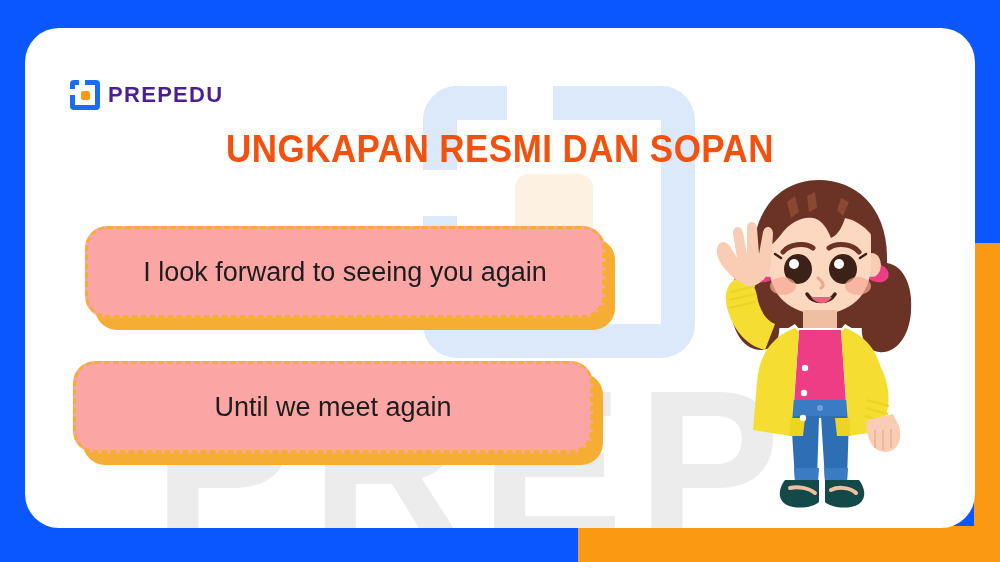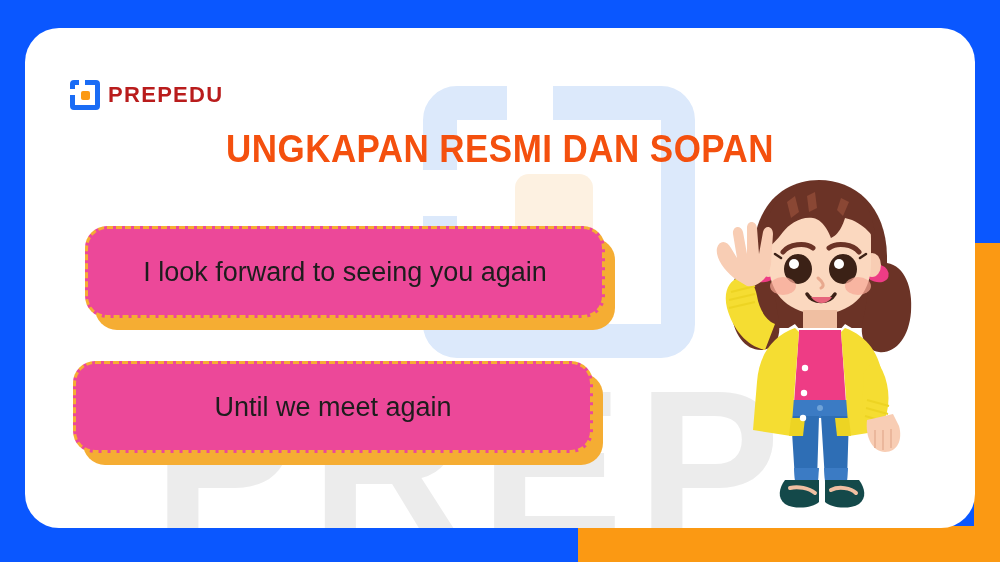--- a/index.html
+++ b/index.html
@@ -57,42 +57,42 @@
   .logo-mark .lm-frame{
     position:absolute;inset:0;border:5px solid #1A6CF5;border-radius:4px;
   }
   .logo-mark .lm-gapv{position:absolute;left:9px;top:-2px;width:6px;height:14px;background:#fff;}
   .logo-mark .lm-gaph{position:absolute;left:-2px;top:9px;width:14px;height:6px;background:#fff;}
   .logo-mark .lm-dot{
     position:absolute;left:11px;top:11px;width:9px;height:9px;background:#FB9913;border-radius:2px;
   }
   .logo-word{
     font-family:"Liberation Sans", sans-serif;
-    font-weight:700;font-size:22px;letter-spacing:1.3px;color:#b91c1c;
+    font-weight:700;font-size:22px;letter-spacing:1.3px;color:#4c1d95;
   }
 
   
   .title{
     position:absolute;left:0;right:0;top:100px;text-align:center;
     font-family:"Liberation Sans", sans-serif;
     font-weight:700;font-size:38px;letter-spacing:0.5px;
     color:#F4500E;
     transform:scaleX(0.92);
     white-space:nowrap;
   }
 
   
   .phrase-wrap{position:absolute;}
   .phrase-shadow{
     position:absolute;left:10px;top:12px;width:100%;height:100%;
     background:#F5AD33;border-radius:22px;
   }
   .phrase{
     position:relative;width:100%;height:100%;box-sizing:border-box;
-    background:#ec4899;border:3px dashed #F5AD33;border-radius:22px;
+    background:#fca5a5;border:3px dashed #F5AD33;border-radius:22px;
     display:flex;align-items:center;justify-content:center;text-align:center;
   }
   .phrase-text{
     font-family:"Liberation Sans", sans-serif;
     font-weight:400;font-size:27px;line-height:1.42;color:#1D1D1D;
     padding:0 26px;
   }
 
   #p1{left:60px;top:198px;width:520px;height:92px;}
   #p2{left:48px;top:333px;width:520px;height:92px;}

